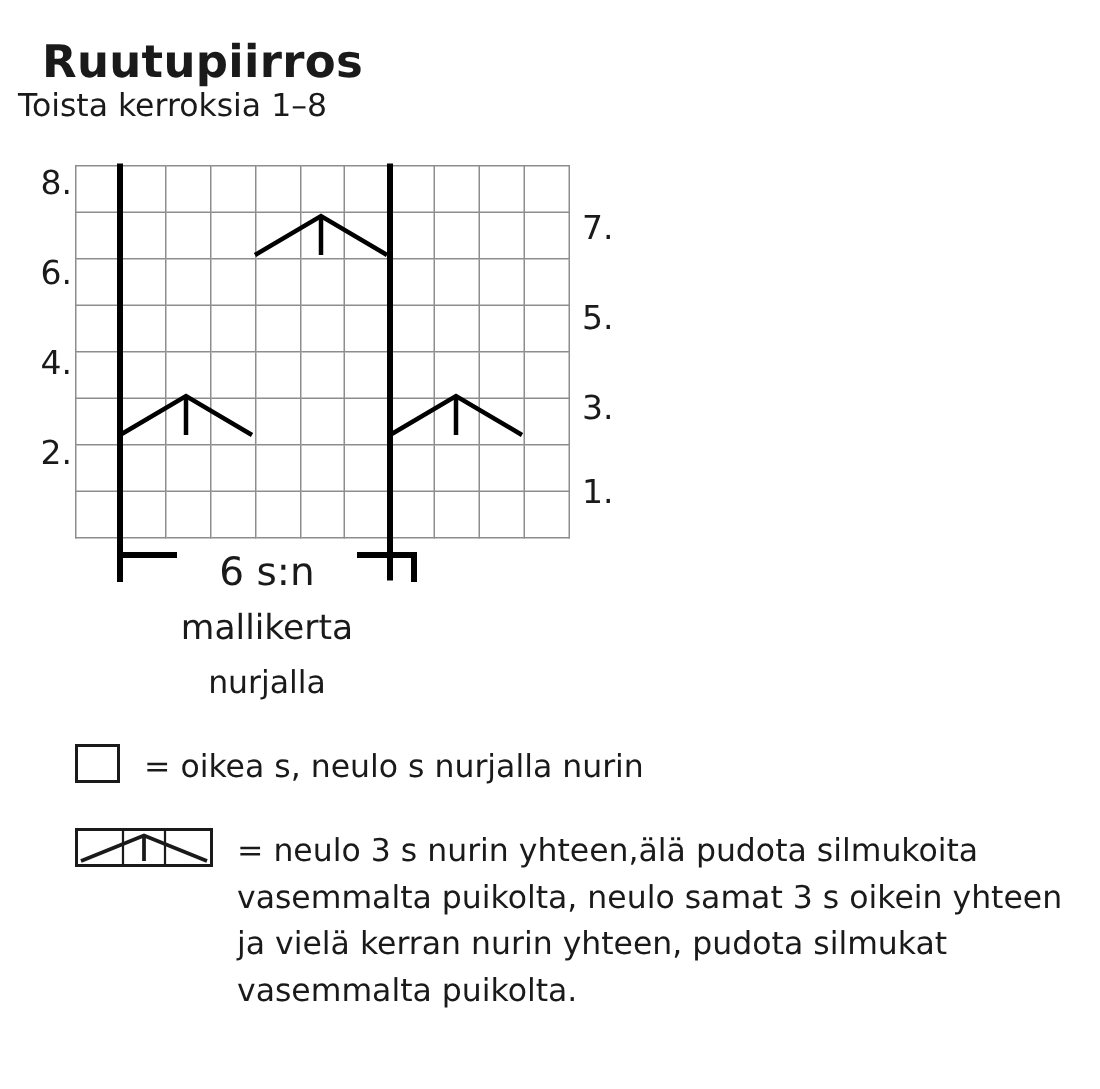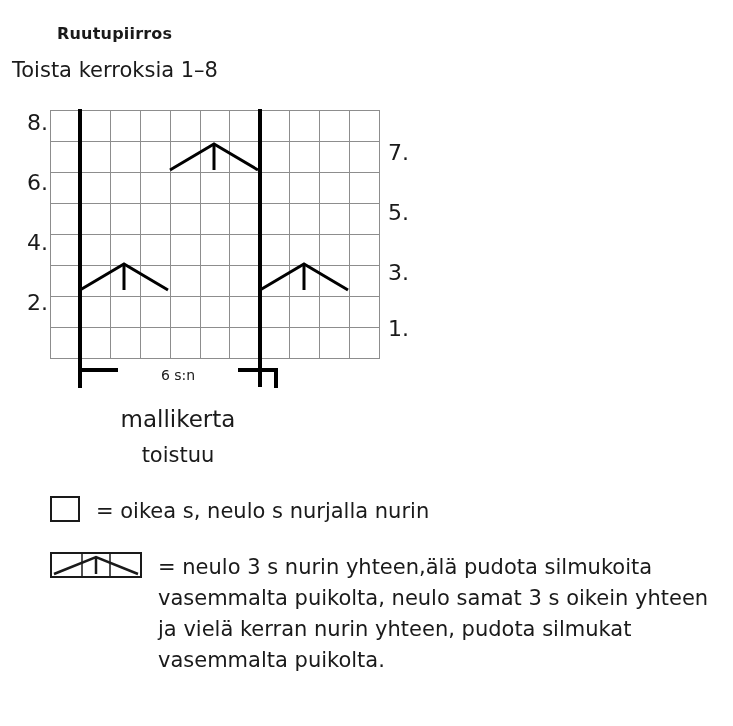--- a/index.html
+++ b/index.html
@@ -12,24 +12,23 @@
     background: #ffffff;
     font-family: "DejaVu Sans", sans-serif;
     color: #1a1a1a;
     position: relative;
     overflow: hidden;
   }
   .title {
     position: absolute;
     left: 28px;
     top: 24px;
-    font-size: 16px;
+    font-size: 30px;
     font-weight: bold;
     letter-spacing: 0.2px;
-    margin-left: 29px;
   }
   .subtitle {
     position: absolute;
     left: 12px;
     top: 58px;
     font-size: 21px;
   }
 
   
   .chart {
@@ -119,21 +118,21 @@
     width: 120px;
     height: 8px;
     background: #fff;
   }
   .rep-1 {
     position: absolute;
     left: 78px;
     top: 367px;
     width: 200px;
     text-align: center;
-    font-size: 14px;
+    font-size: 26px;
   }
   .rep-2 {
     position: absolute;
     left: 60px;
     top: 406px;
     width: 236px;
     text-align: center;
     font-size: 23px;
   }
   .rep-3 {
@@ -330,21 +329,21 @@
 <div class="rowlab-right" style="left:388px; top:316px;">1.</div>
 
 <div class="bracket">
   <div class="barh"></div>
   <div class="gap"></div>
   <div class="tick l"></div>
   <div class="tick r"></div>
 </div>
 <div class="rep-1">6 s:n</div>
 <div class="rep-2">mallikerta</div>
-<div class="rep-3">toistuu</div>
+<div class="rep-3">nurjalla</div>
 
 <div class="legend-row legend-1">
   <div class="swatch-plain"></div>
   <div class="legend-text">= oikea s, neulo s nurjalla nurin</div>
 </div>
 
 <div class="legend-row legend-2">
   <div class="swatch-sym">
     <svg width="88" height="22" viewBox="0 0 88 22" style="position:absolute;left:0;top:0;">
       <path d="M2 20 L44 3 L86 20" fill="none" stroke="#1a1a1a" stroke-width="2.5"></path>

